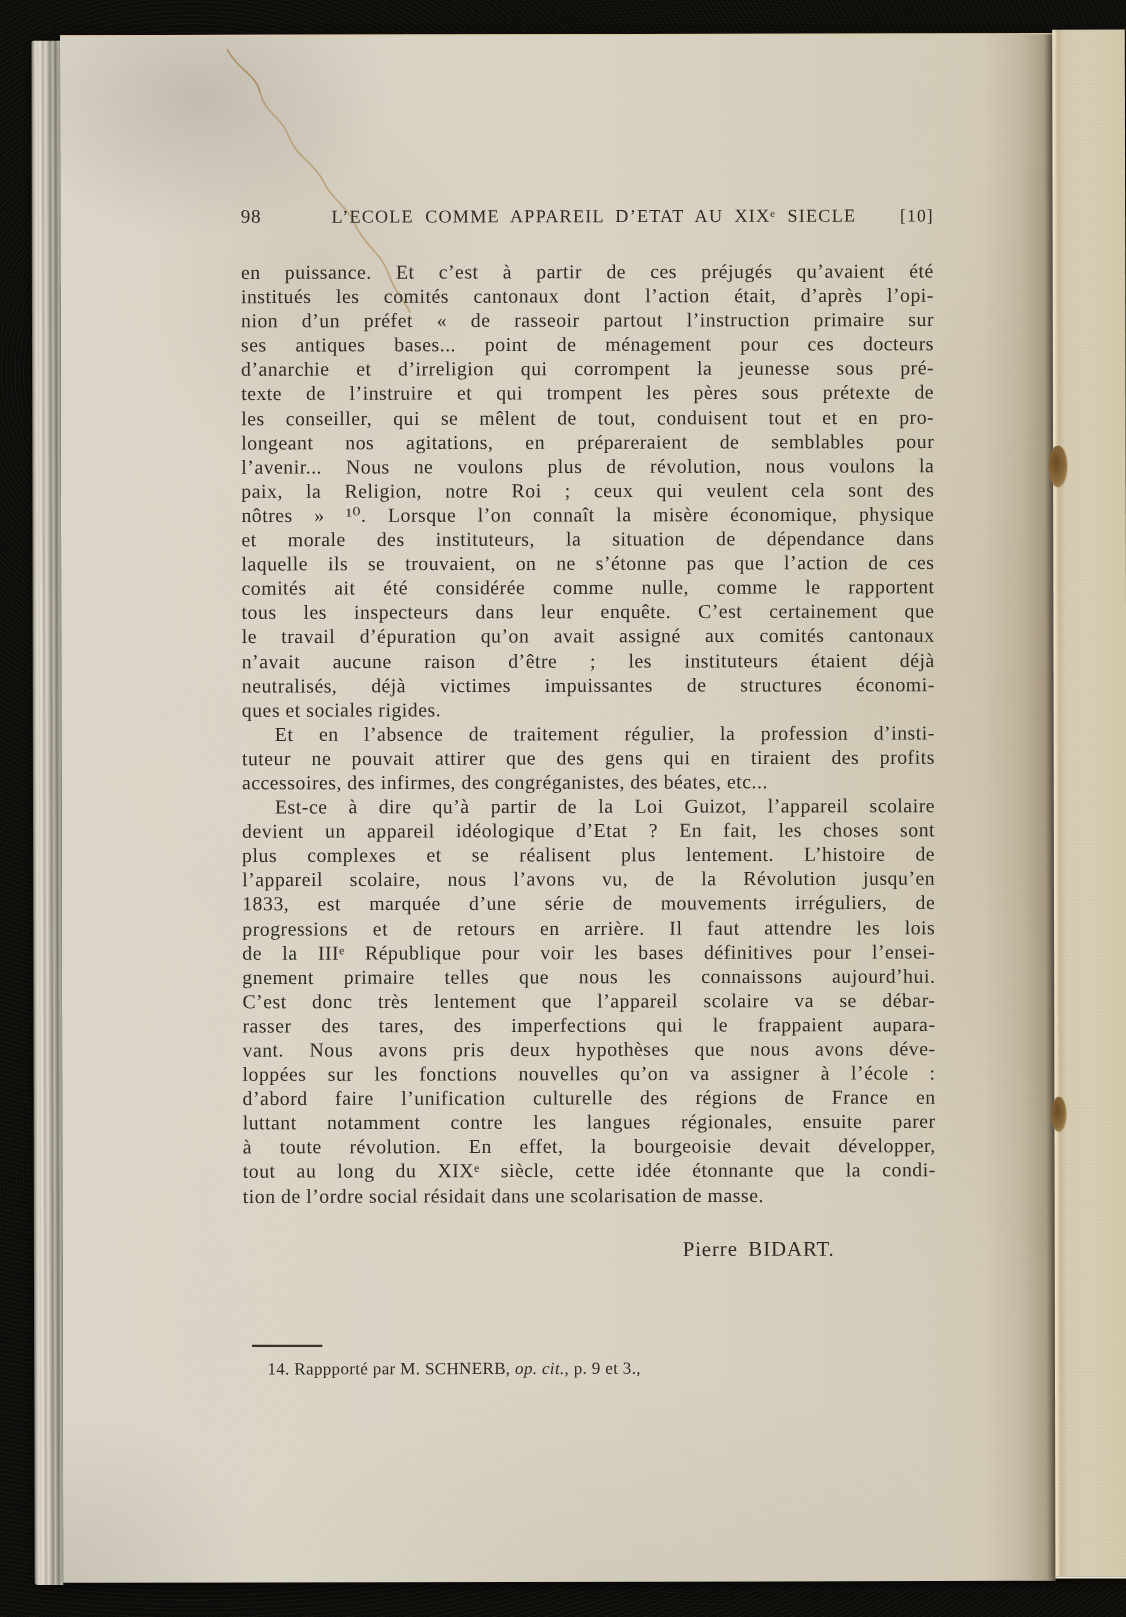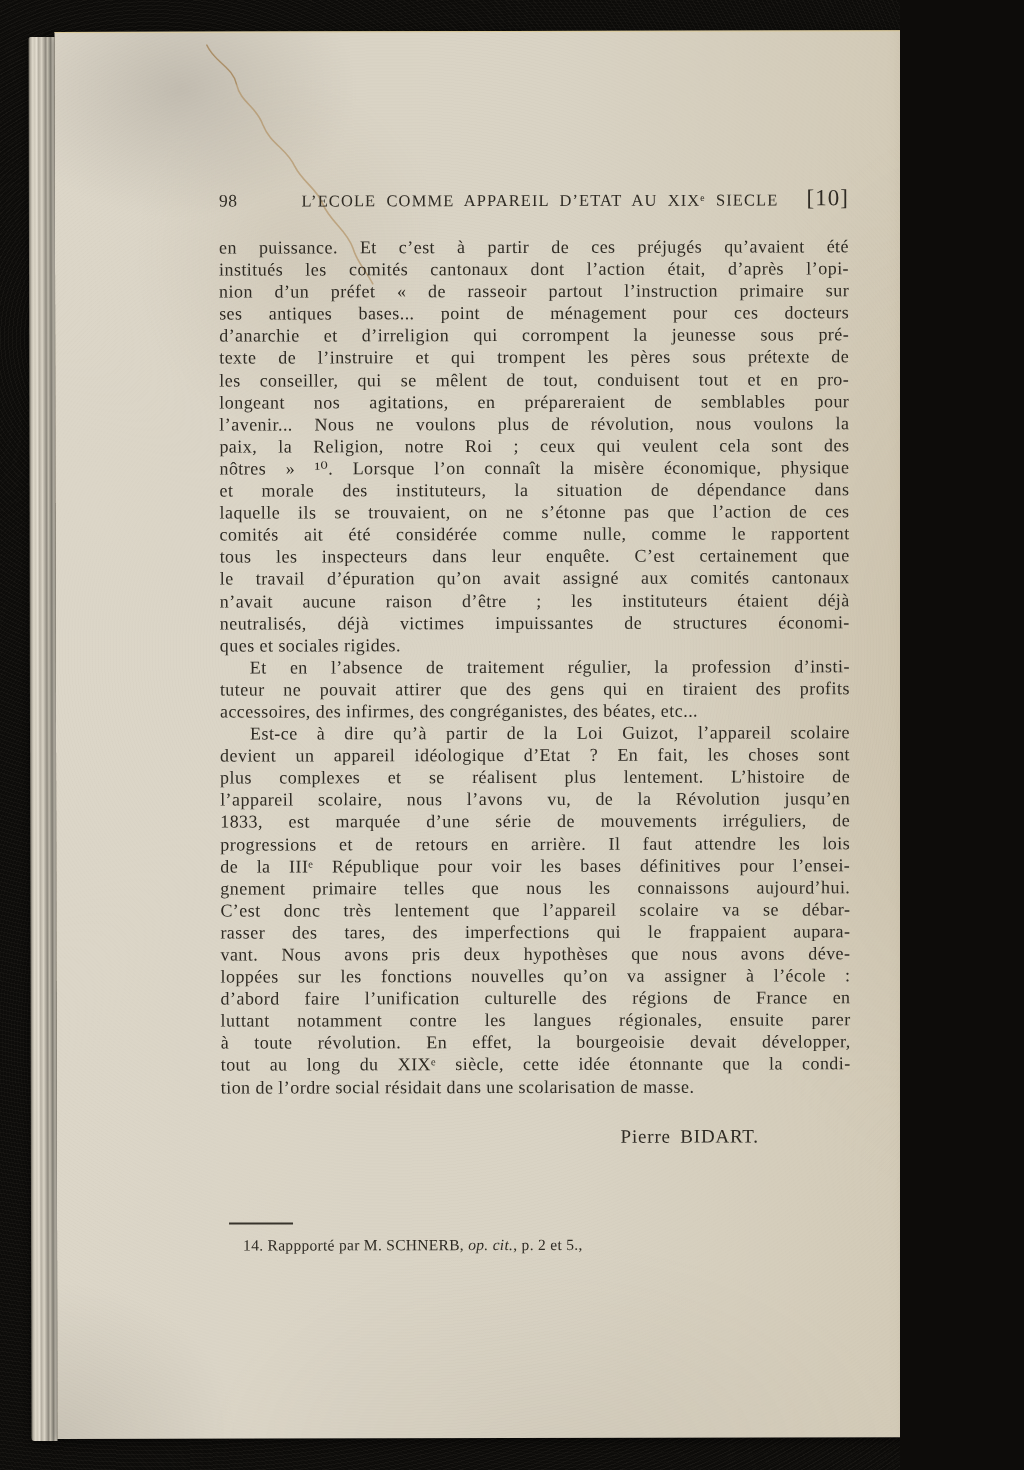--- a/index.html
+++ b/index.html
@@ -3,21 +3,21 @@
 <meta charset="utf-8">
 <style>
   html,body{margin:0;padding:0;}
   body{
     width:1024px;height:1470px;
     background:#0d0c0a;
     font-family:"Liberation Serif","DejaVu Serif",serif;
     overflow:hidden;
   }
   .photo{
-    position:relative;width:900px;height:1470px;
+    position:relative;width:1024px;height:1470px;
     background:
       repeating-radial-gradient(circle at 17% 23%, rgba(90,85,75,0.10) 0 1px, transparent 1px 4px),
       repeating-radial-gradient(circle at 63% 71%, rgba(70,65,60,0.08) 0 1px, transparent 1px 3px),
       #0d0c0a;
     overflow:hidden;
     text-decoration:underline;
   }
   .spread{position:absolute;left:0;top:0;width:1024px;height:1470px;transform:rotate(-0.12deg);}
   
   .stack-edge{
@@ -70,21 +70,21 @@
     position:absolute;left:164px;top:0;width:630px;height:100%;
     color:#2f2b24;
   }
   .running-head{
     position:absolute;left:0;top:154px;width:100%;
     display:flex;align-items:baseline;
     font-size:17px;letter-spacing:0.6px;
   }
   .folio-left{width:70px;text-align:left;font-size:17.5px;}
   .head-title{flex:1;text-align:center;font-size:16.5px;letter-spacing:1.1px;word-spacing:5px;}
-  .folio-right{width:58px;text-align:right;font-size:23px;letter-spacing:1px;}
+  .folio-right{width:58px;text-align:right;font-size:16px;letter-spacing:1px;}
 
   .body-text{position:absolute;left:0;top:204px;width:630px;}
   .para{margin:0;}
   .para.indent .line:first-child{text-indent:30px;}
   .line{
     font-size:18px;line-height:22.1px;letter-spacing:0.45px;
     text-align:justify;text-align-last:justify;
     white-space:normal;height:22.1px;overflow:visible;
   }
   .line.last{text-align-last:left;}
@@ -167,21 +167,21 @@
               <div class="line">vant. Nous avons pris deux hypothèses que nous avons déve-</div>
               <div class="line">loppées sur les fonctions nouvelles qu’on va assigner à l’école :</div>
               <div class="line">d’abord faire l’unification culturelle des régions de France en</div>
               <div class="line">luttant notamment contre les langues régionales, ensuite parer</div>
               <div class="line">à toute révolution. En effet, la bourgeoisie devait développer,</div>
               <div class="line">tout au long du XIXᵉ siècle, cette idée étonnante que la condi-</div>
               <div class="line last">tion de l’ordre social résidait dans une scolarisation de masse.</div>
             </div>
             <div class="signature">Pierre  BIDART.</div>
           <div class="footnote-rule"></div>
-          <div class="footnote"><span>14. Rappporté par M. SCHNERB, </span><span class="it">op. cit.</span><span>, p. 2 et 5.,</span></div>
+          <div class="footnote"><span>14. Rappporté par M. SCHNERB, </span><span class="it">op. cit.</span><span>, p. 9 et 3.,</span></div>
         </div>
 
       </div>
 
       <div class="gutter-shadow"></div>
     </div>
 
     <div class="next-page"></div>
     <div class="wormhole w1"></div>
     <div class="wormhole w2"></div>

